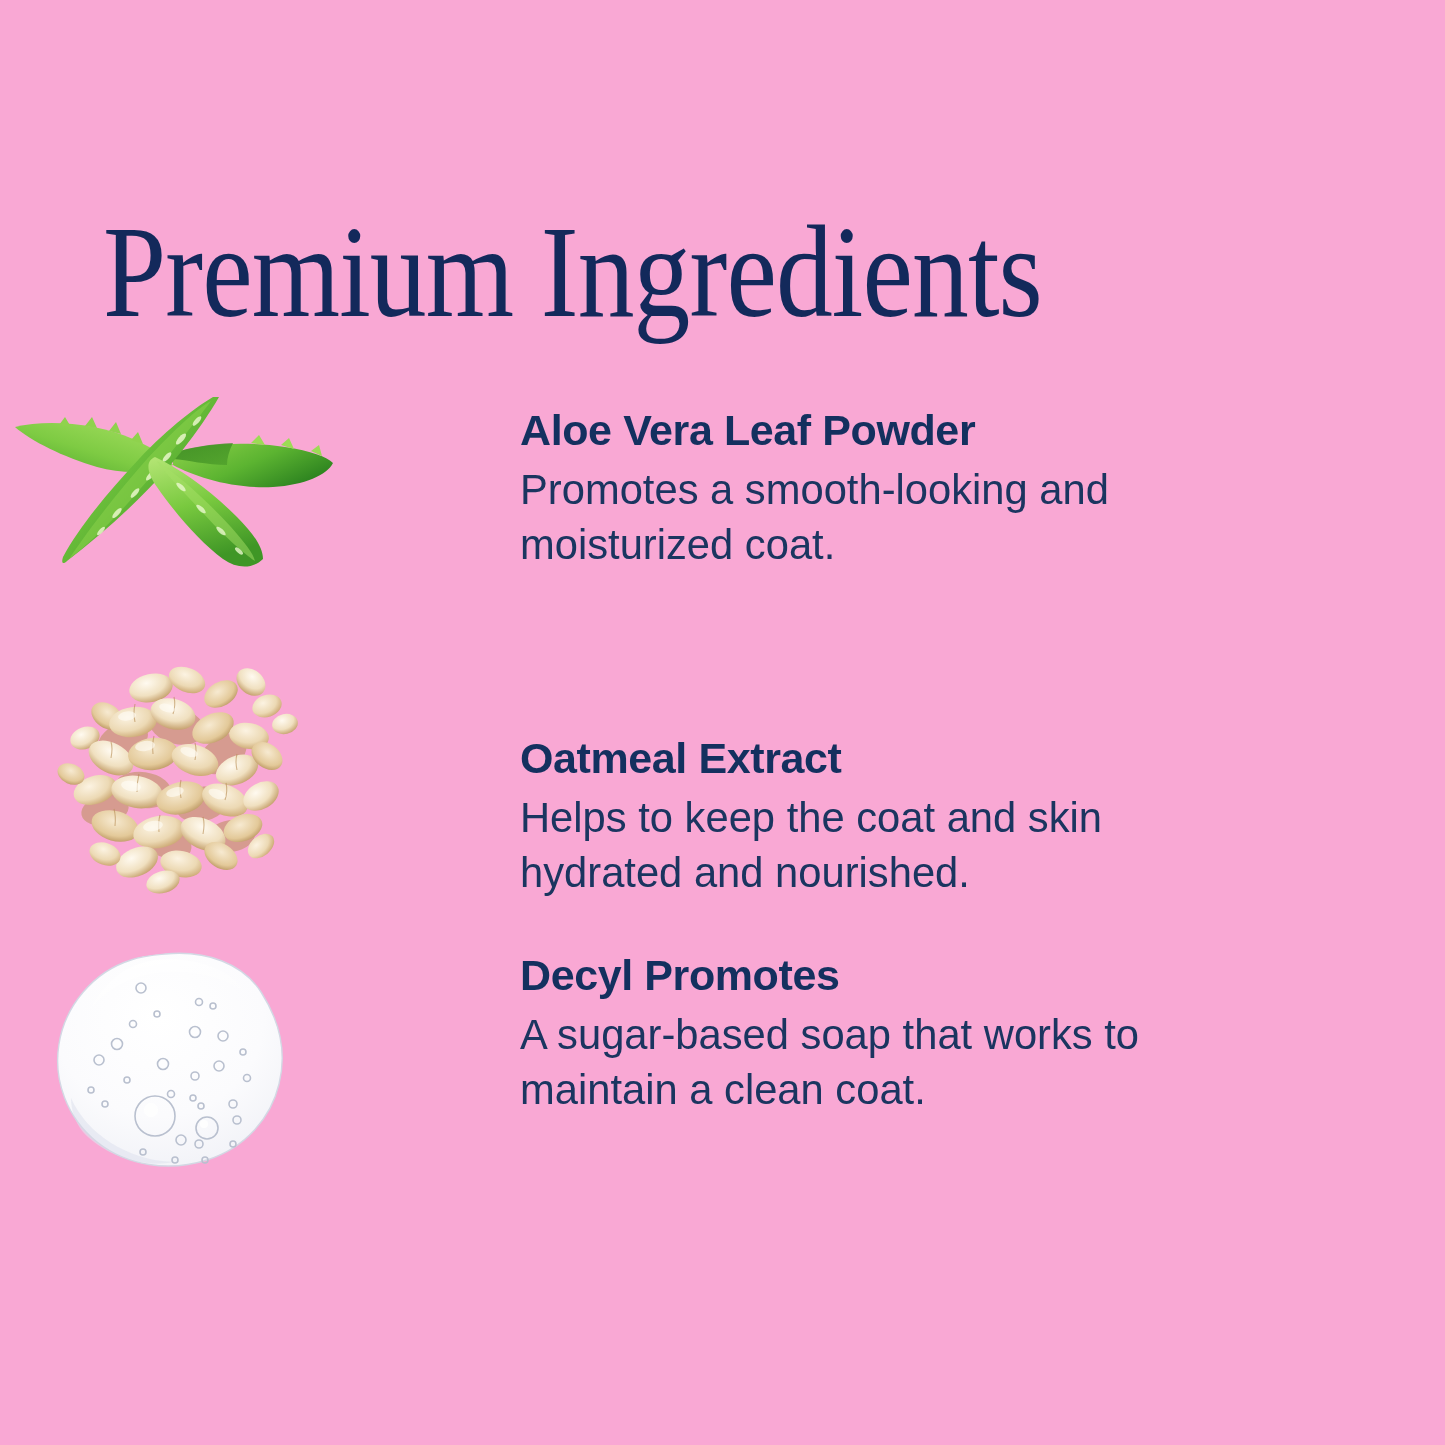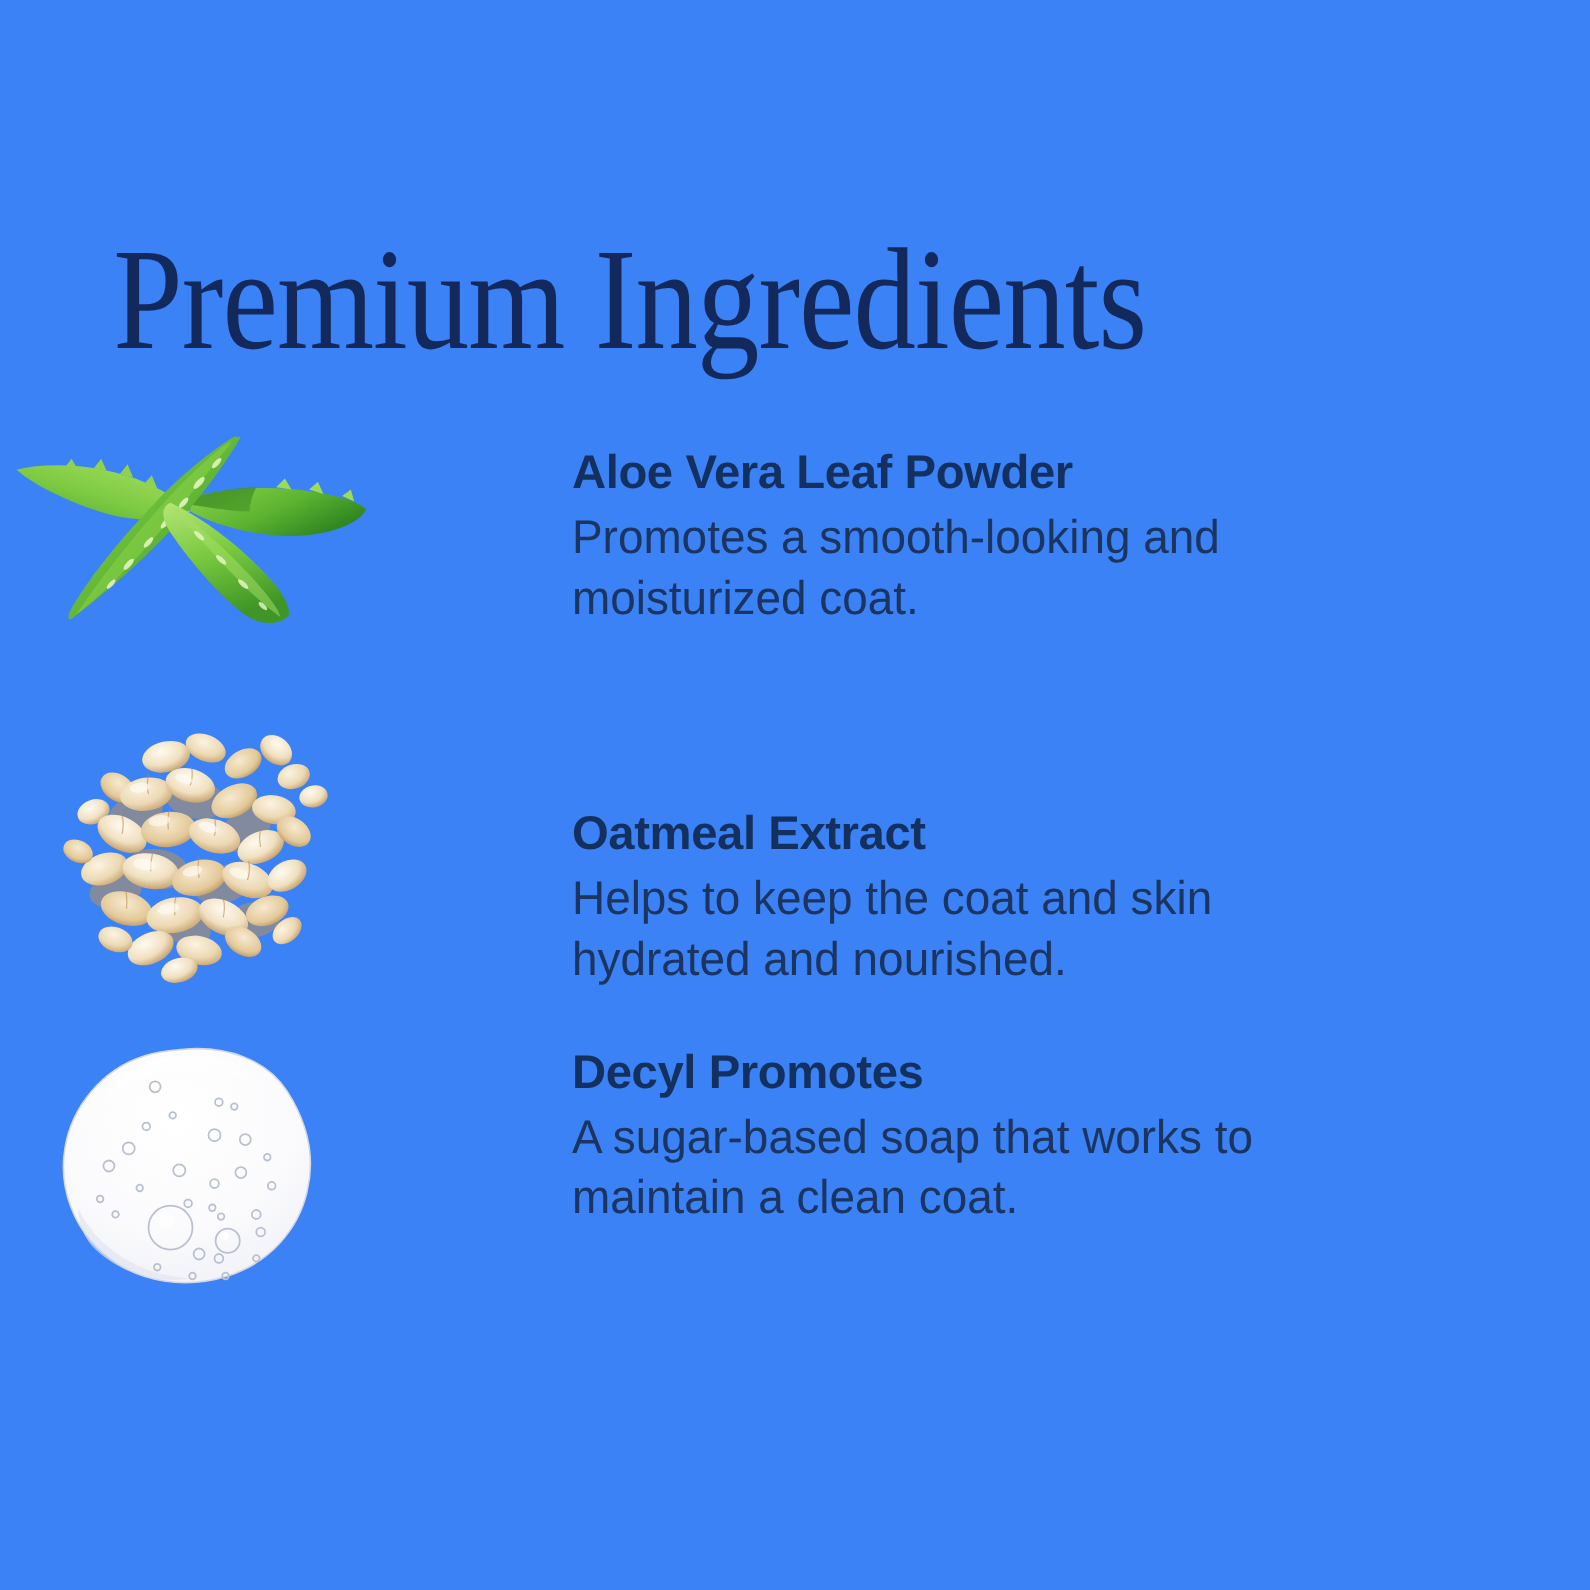--- a/index.html
+++ b/index.html
@@ -11,21 +11,21 @@
     height: 1445px;
     background: #edf1fd;
     font-family: "Liberation Sans", sans-serif;
     overflow: hidden;
   }
 
   .page {
     position: relative;
     width: 1445px;
     height: 1445px;
-    background: #3b82f6;
+    background: #f9a8d4;
   }
 
   
   .page-title {
     position: absolute;
     left: 103px;
     top: 118px;
     width: 1240px;
     font-family: "Liberation Serif", "DejaVu Serif", serif;
     font-size: 132px;

